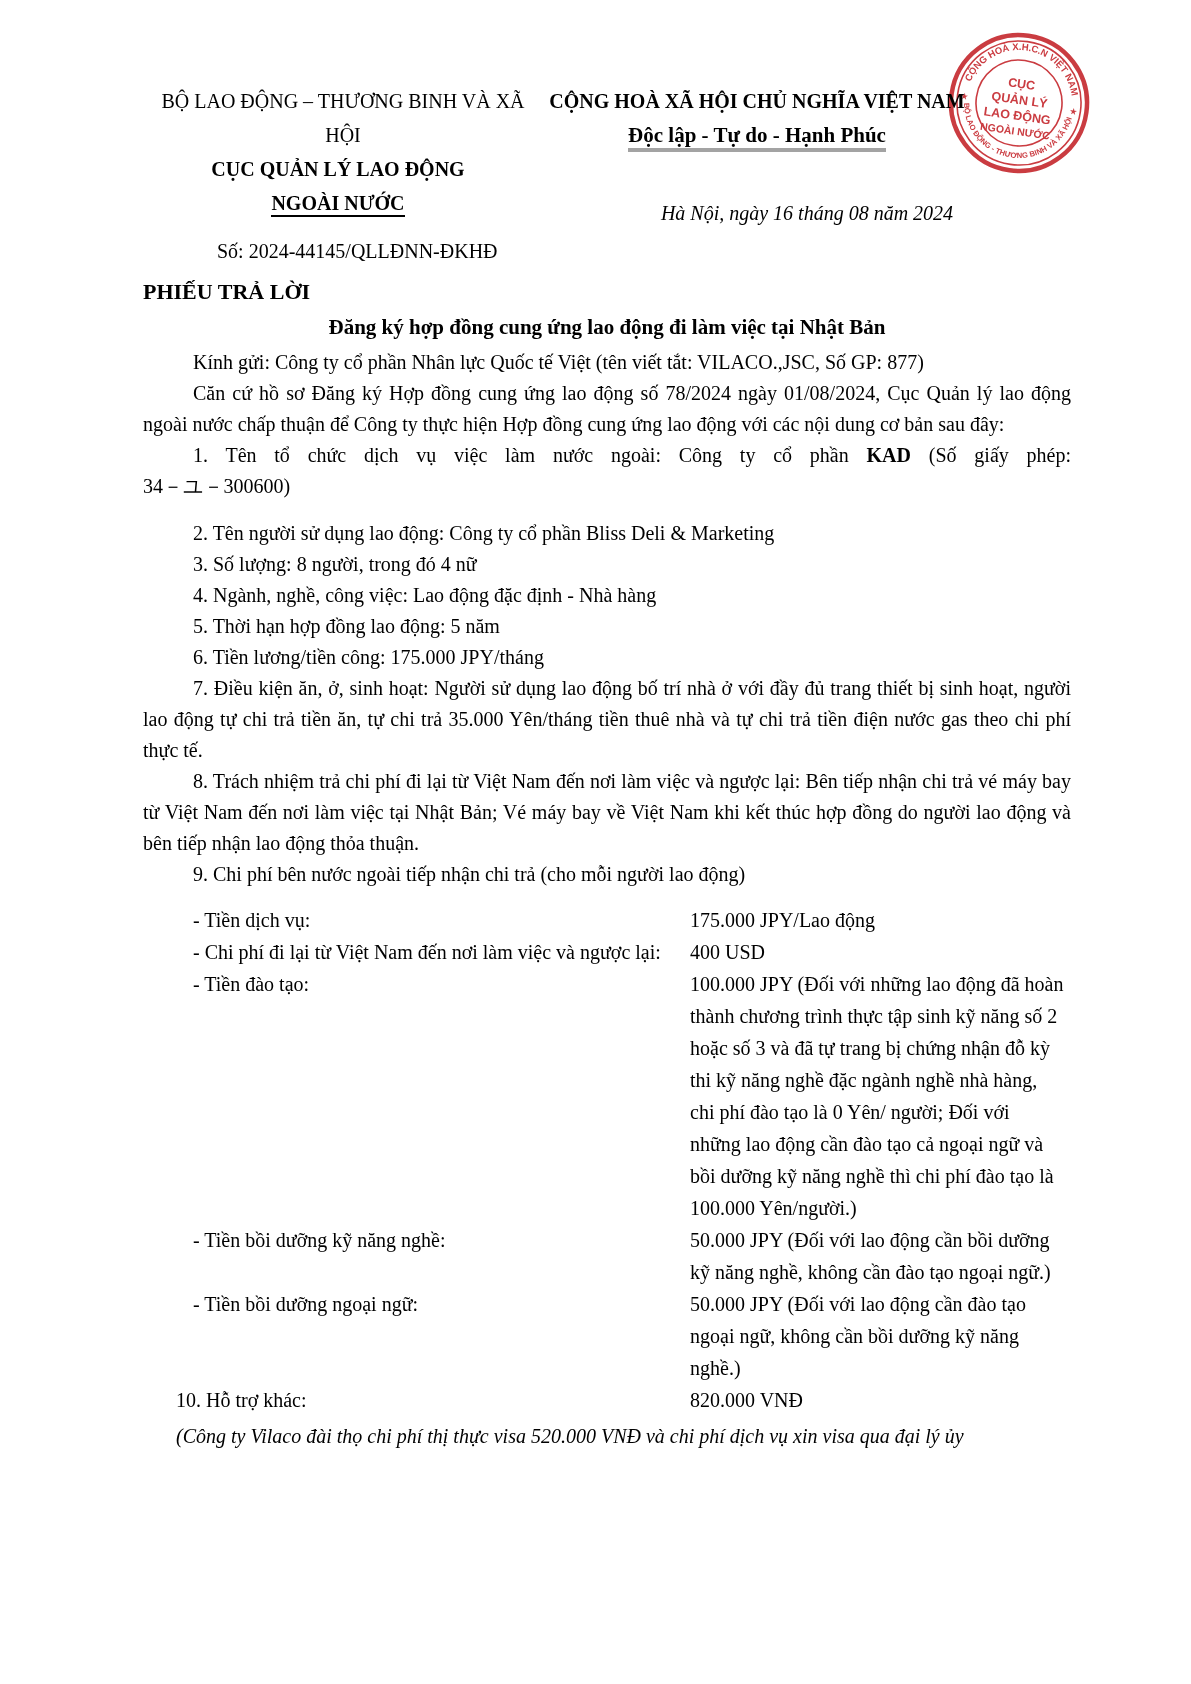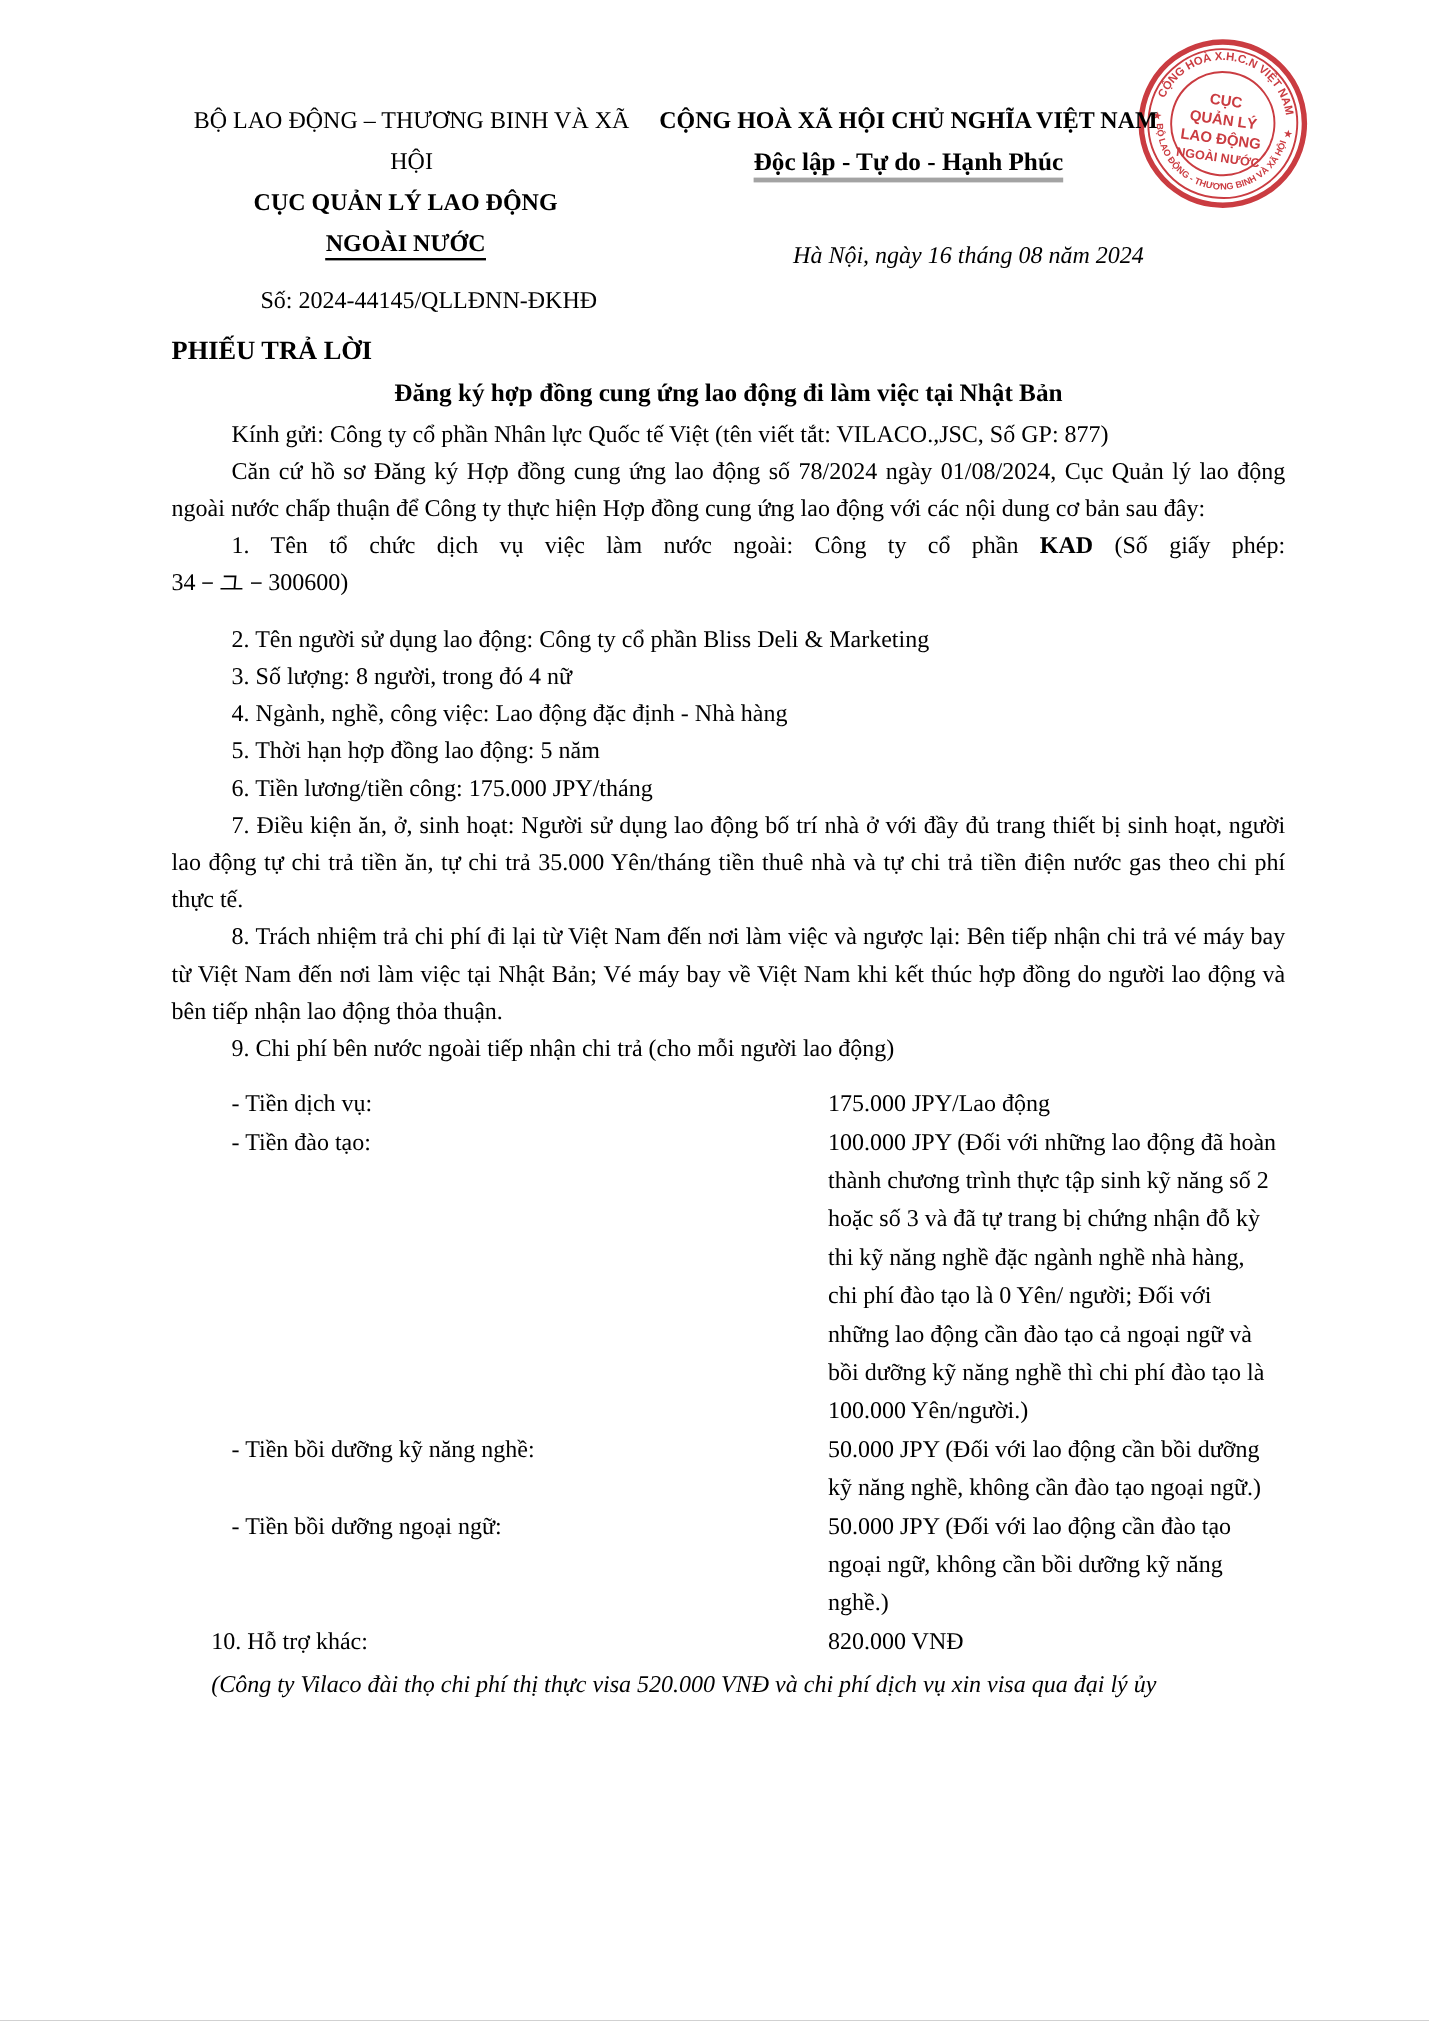--- a/index.html
+++ b/index.html
@@ -111,20 +111,24 @@
   <p class="para indent just">7. Điều kiện ăn, ở, sinh hoạt: Người sử dụng lao động bố trí nhà ở với đầy đủ trang thiết bị sinh hoạt, người lao động tự chi trả tiền ăn, tự chi trả 35.000 Yên/tháng tiền thuê nhà và tự chi trả tiền điện nước gas theo chi phí thực tế.</p>
   <p class="para indent just">8. Trách nhiệm trả chi phí đi lại từ Việt Nam đến nơi làm việc và ngược lại: Bên tiếp nhận chi trả vé máy bay từ Việt Nam đến nơi làm việc tại Nhật Bản; Vé máy bay về Việt Nam khi kết thúc hợp đồng do người lao động và bên tiếp nhận lao động thỏa thuận.</p>
   <p class="para indent">9. Chi phí bên nước ngoài tiếp nhận chi trả (cho mỗi người lao động)</p>
 
   <div class="fees">
     <div class="fee-row">
       <div class="fee-label">- Tiền dịch vụ:</div>
       <div class="fee-value">175.000 JPY/Lao động</div>
     </div>
     <div class="fee-row">
+      <div class="fee-label">- Chi phí đi lại từ Việt Nam đến nơi làm việc và ngược lại:</div>
+      <div class="fee-value">400 USD</div>
+    </div>
+    <div class="fee-row">
       <div class="fee-label">- Tiền đào tạo:</div>
       <div class="fee-value">100.000 JPY (Đối với những lao động đã hoàn thành chương trình thực tập sinh kỹ năng số 2 hoặc số 3 và đã tự trang bị chứng nhận đỗ kỳ thi kỹ năng nghề đặc ngành nghề nhà hàng, chi phí đào tạo là 0 Yên/ người; Đối với những lao động cần đào tạo cả ngoại ngữ và bồi dưỡng kỹ năng nghề thì chi phí đào tạo là 100.000 Yên/người.)</div>
     </div>
     <div class="fee-row">
       <div class="fee-label">- Tiền bồi dưỡng kỹ năng nghề:</div>
       <div class="fee-value">50.000 JPY (Đối với lao động cần bồi dưỡng kỹ năng nghề, không cần đào tạo ngoại ngữ.)</div>
     </div>
     <div class="fee-row">
       <div class="fee-label">- Tiền bồi dưỡng ngoại ngữ:</div>
       <div class="fee-value">50.000 JPY (Đối với lao động cần đào tạo ngoại ngữ, không cần bồi dưỡng kỹ năng nghề.)</div>

